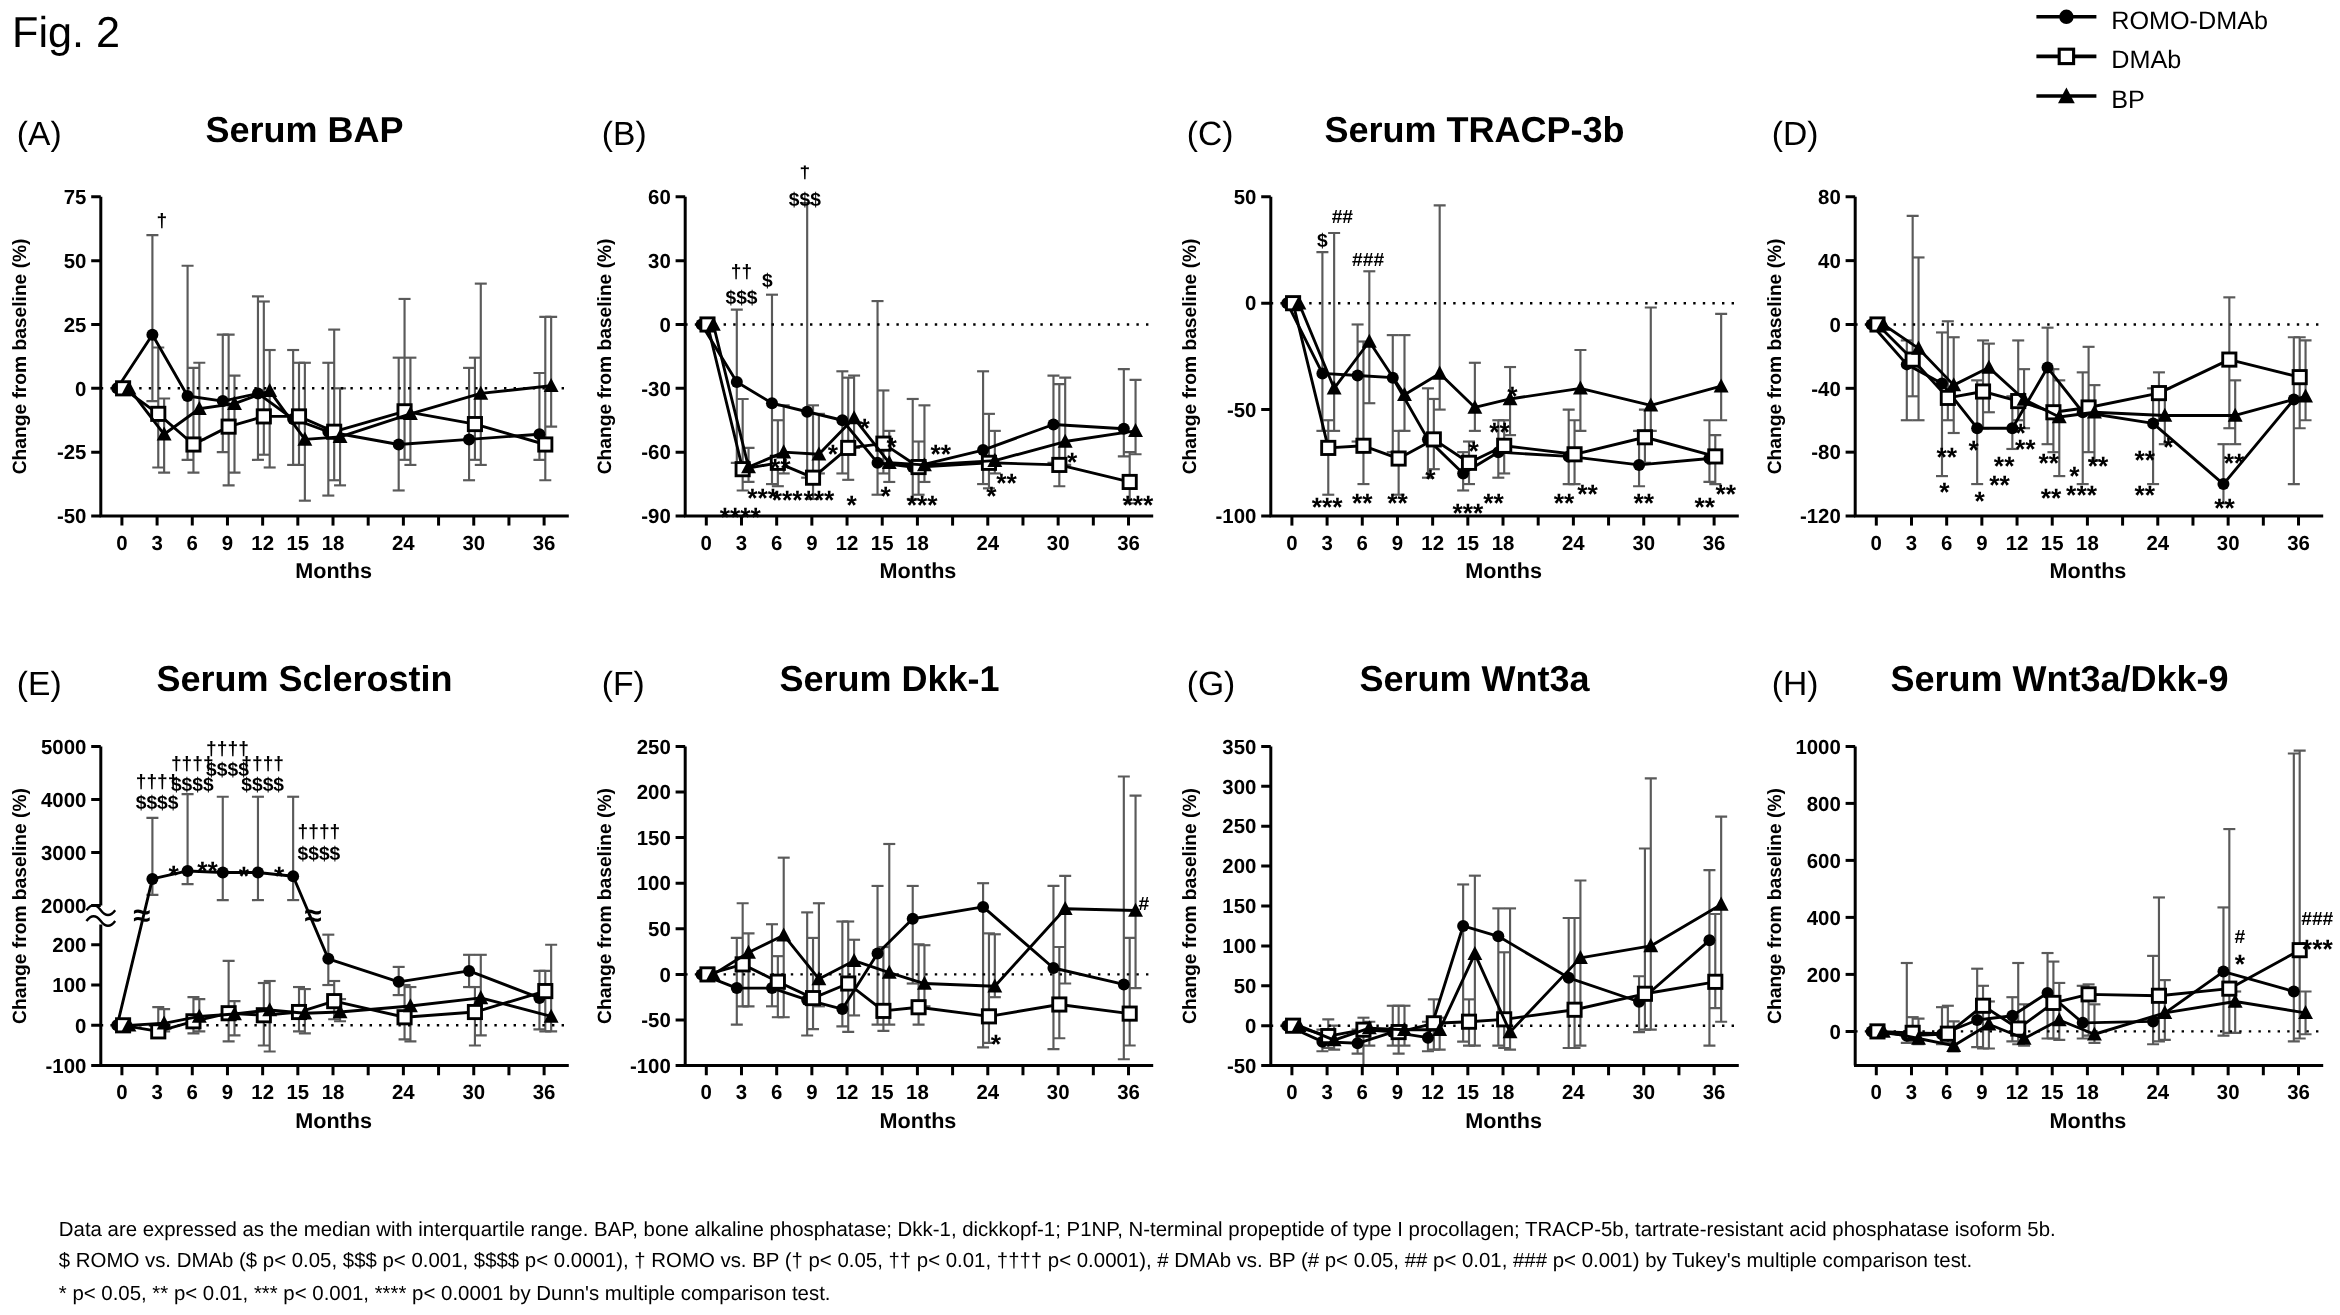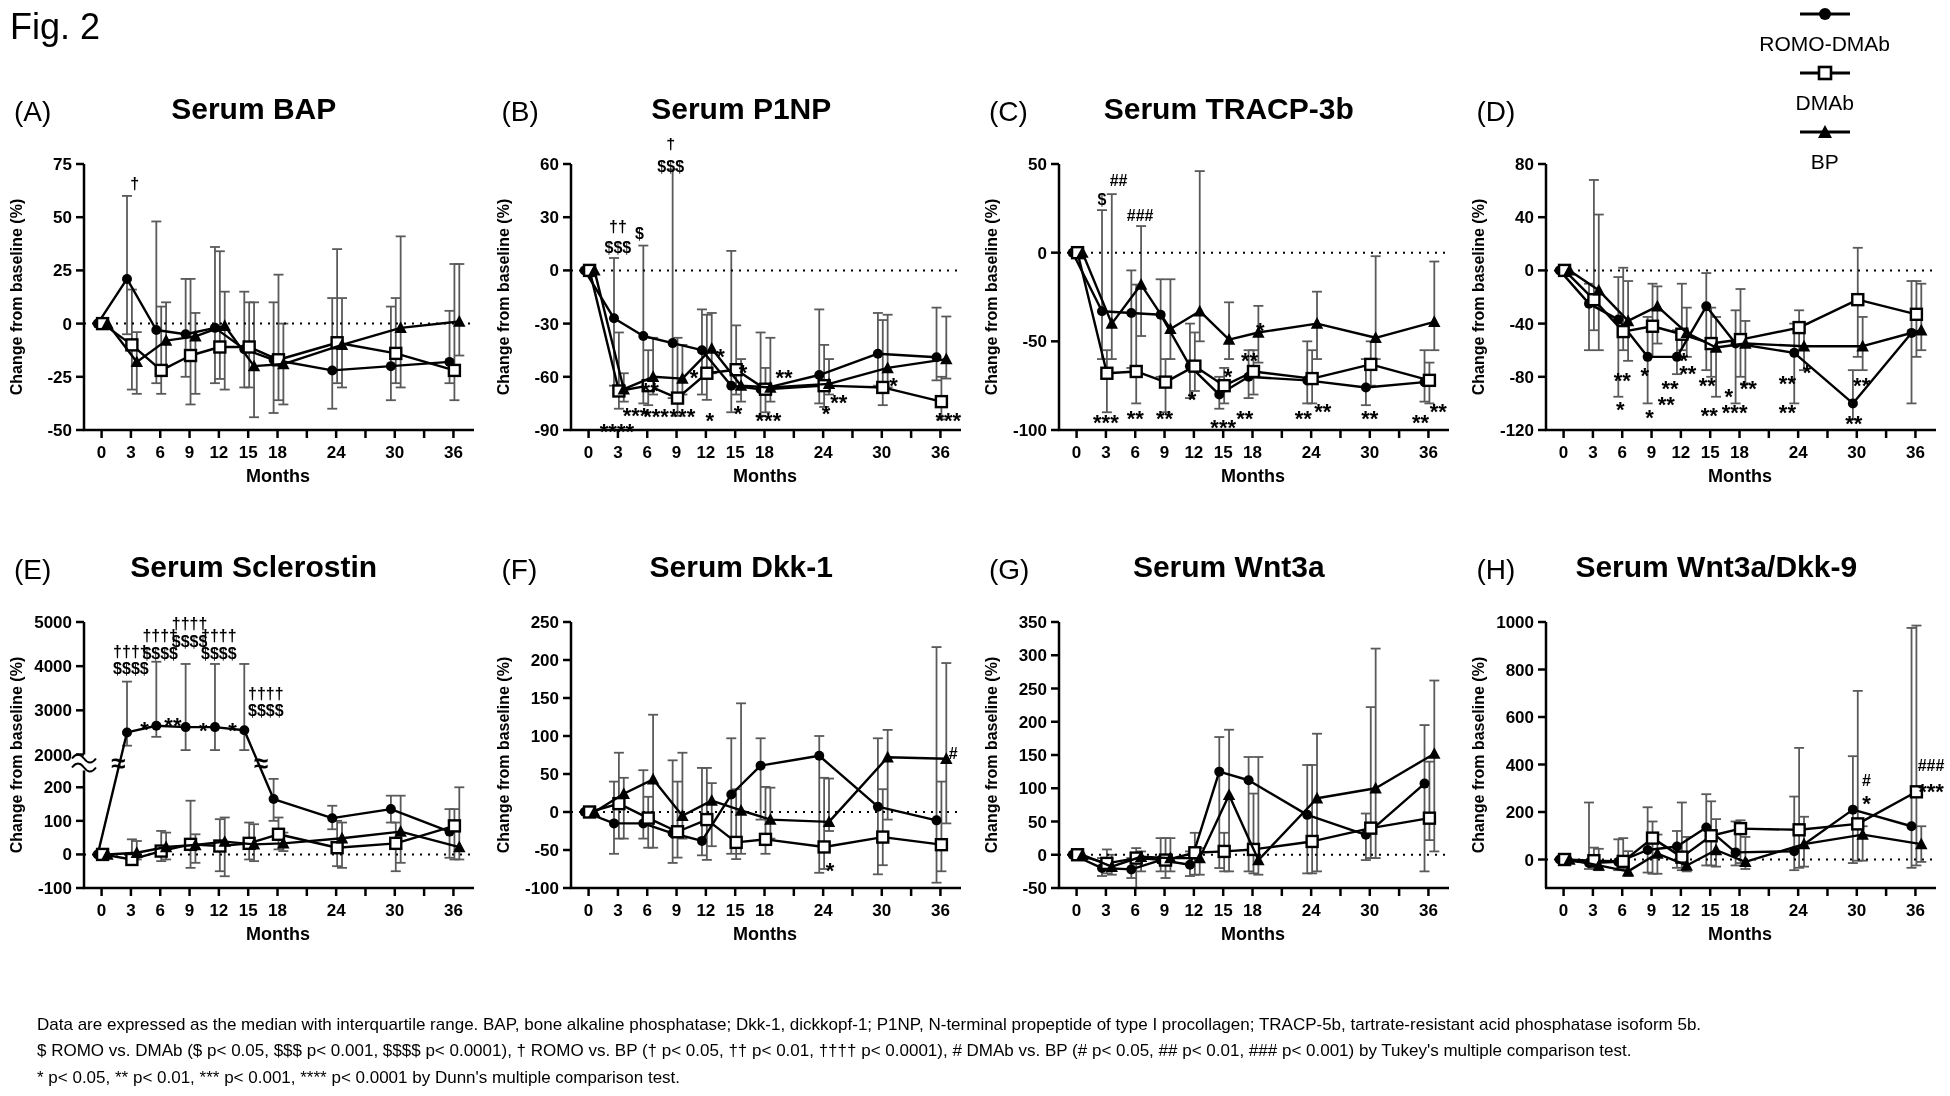--- a/index.html
+++ b/index.html
@@ -1,28 +1,28 @@
 <!DOCTYPE html>
 <html><head>
 <meta charset="utf-8">
 <style>
   html,body{margin:0;padding:0;background:#fff;}
   body{width:1950px;height:1096px;position:relative;font-family:"Liberation Sans",sans-serif;color:#000;overflow:hidden;}
   #fig-label{position:absolute;top:6px;left:10px;font-size:36px;}
   #legend{position:absolute;top:6px;right:60px;display:flex;flex-direction:column;gap:9px;}
-  .leg-item{display:flex;align-items:center;gap:10px;font-size:21px;flex-direction:column;}
+  .leg-item{display:flex;align-items:flex-start;gap:10px;font-size:21px;}
   .row{position:absolute;left:0;width:1950px;display:grid;grid-template-columns:repeat(4,1fr);}
   #row1{top:92px;}
   #row2{top:550px;}
   .panel{display:flex;flex-direction:column;align-items:center;}
   .p-head{position:relative;width:100%;height:46px;}
   .p-letter{position:absolute;left:14px;top:4px;font-size:28px;}
   .p-title{position:absolute;left:0;right:0;top:0;text-align:center;font-size:30px;font-weight:bold;padding-left:20px;}
   .chart{display:block;}
-  #footer{position:absolute;left:37px;top:1012px;right:15px;font-size:17px;line-height:1.55;}
+  #footer{position:absolute;left:49px;top:1012px;right:15px;font-size:17px;line-height:1.55;}
   #footer div{white-space:nowrap;}
 </style>
 </head>
 <body>
 
 <div class="page">
   <div id="fig-label">Fig. 2</div>
 
   <div id="legend">
     <div class="leg-item">
@@ -208,21 +208,20 @@
           <path d="M 396.65491183879095 183.356 L 402.85491183879094 195.05599999999998 L 390.45491183879096 195.05599999999998 Z" fill="#000"></path>
           <path d="M 455.29471032745596 176.972 L 461.49471032745595 188.672 L 449.09471032745597 188.672 Z" fill="#000"></path>
           <text x="130.82115869017633" y="51.15199999999999" font-size="16" font-weight="bold" text-anchor="middle" fill="#000" font-family="&quot;Liberation Sans&quot;,sans-serif">†</text>
           <text x="18" y="159" font-size="16" font-weight="bold" text-anchor="middle" fill="#000" font-family="&quot;Liberation Sans&quot;,sans-serif" transform="rotate(-90 18 159)">Change from baseline (%)</text>
           <text x="274" y="344" font-size="18" font-weight="bold" text-anchor="middle" fill="#000" font-family="&quot;Liberation Sans&quot;,sans-serif">Months</text>
         </svg>
     </div>
     <div class="panel">
       <div class="p-head">
         <span class="p-letter">(B)</span>
-        <span class="p-title">Serum P1NP</span>
       </div>
       <svg class="chart" width="480" height="352">
           <line x1="123.00251889168766" y1="247.66666666666669" x2="123.00251889168766" y2="119.98666666666668" stroke="#5a5a5a" stroke-width="1.8" stroke-linecap="butt"></line>
           <line x1="118.00251889168766" y1="247.66666666666669" x2="128.00251889168766" y2="247.66666666666669" stroke="#5a5a5a" stroke-width="1.8" stroke-linecap="butt"></line>
           <line x1="118.00251889168766" y1="119.98666666666668" x2="128.00251889168766" y2="119.98666666666668" stroke="#5a5a5a" stroke-width="1.8" stroke-linecap="butt"></line>
           <line x1="152.32241813602013" y1="265.4" x2="152.32241813602013" y2="107.57333333333332" stroke="#5a5a5a" stroke-width="1.8" stroke-linecap="butt"></line>
           <line x1="147.32241813602013" y1="265.4" x2="157.32241813602013" y2="265.4" stroke="#5a5a5a" stroke-width="1.8" stroke-linecap="butt"></line>
           <line x1="147.32241813602013" y1="107.57333333333332" x2="157.32241813602013" y2="107.57333333333332" stroke="#5a5a5a" stroke-width="1.8" stroke-linecap="butt"></line>
           <line x1="181.64231738035267" y1="260.08" x2="181.64231738035267" y2="31.319999999999993" stroke="#5a5a5a" stroke-width="1.8" stroke-linecap="butt"></line>
           <line x1="176.64231738035267" y1="260.08" x2="186.64231738035267" y2="260.08" stroke="#5a5a5a" stroke-width="1.8" stroke-linecap="butt"></line>

